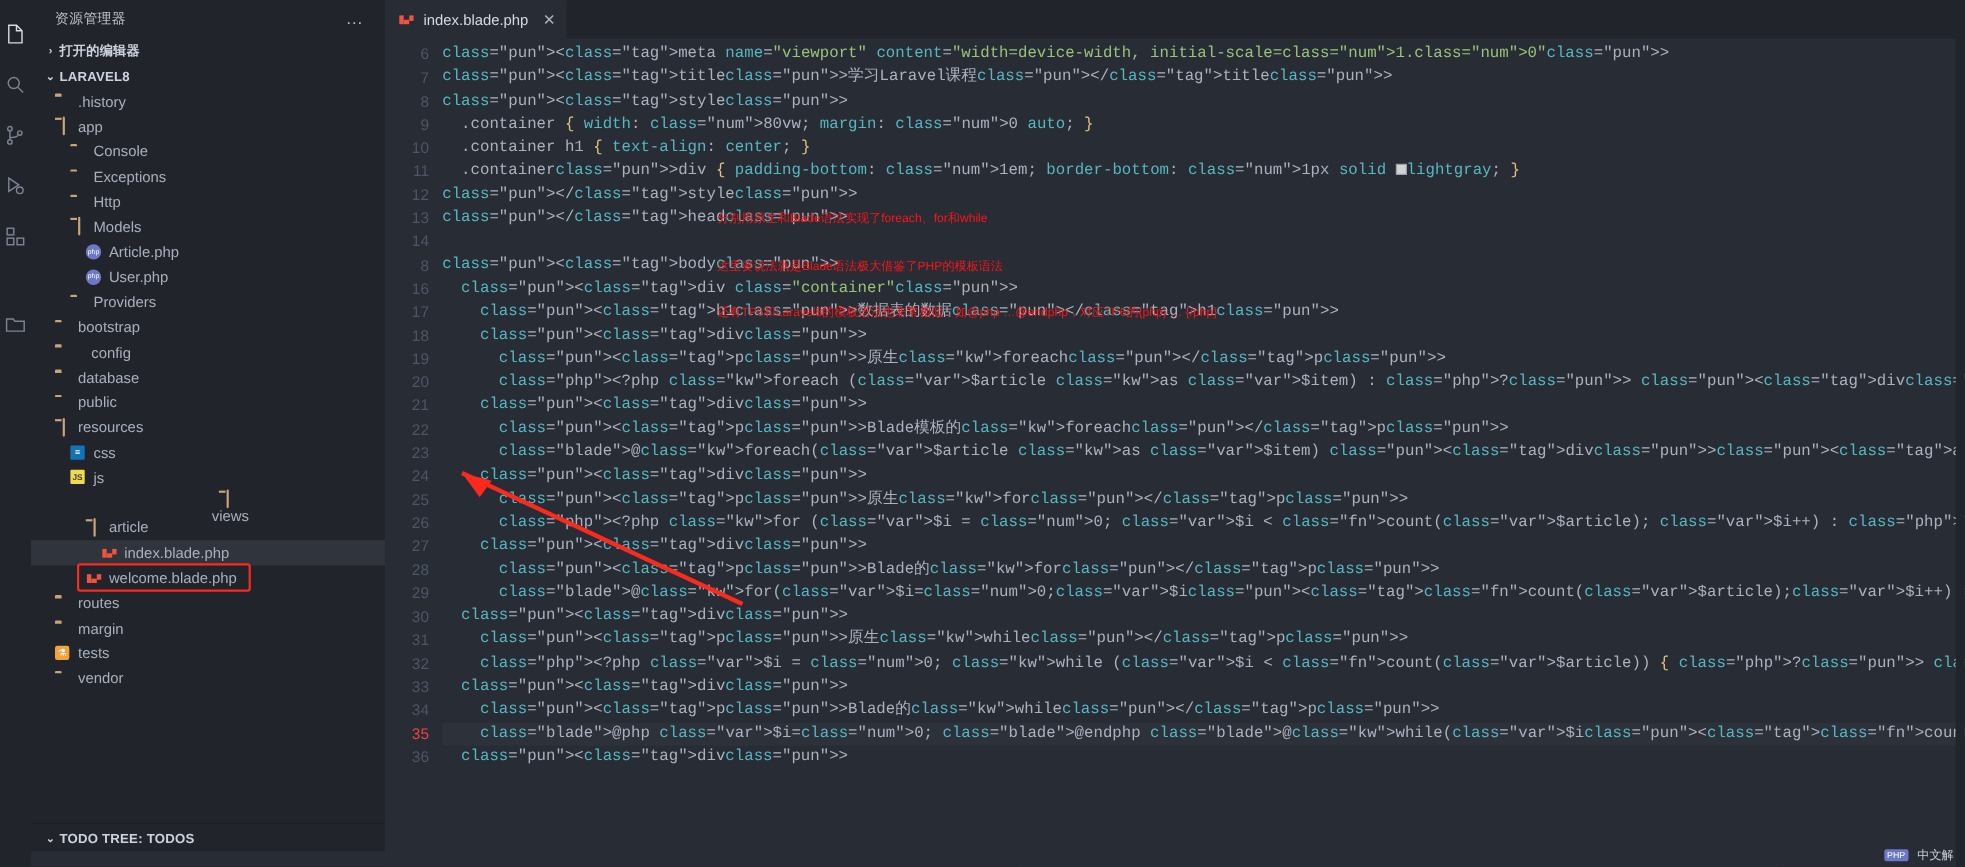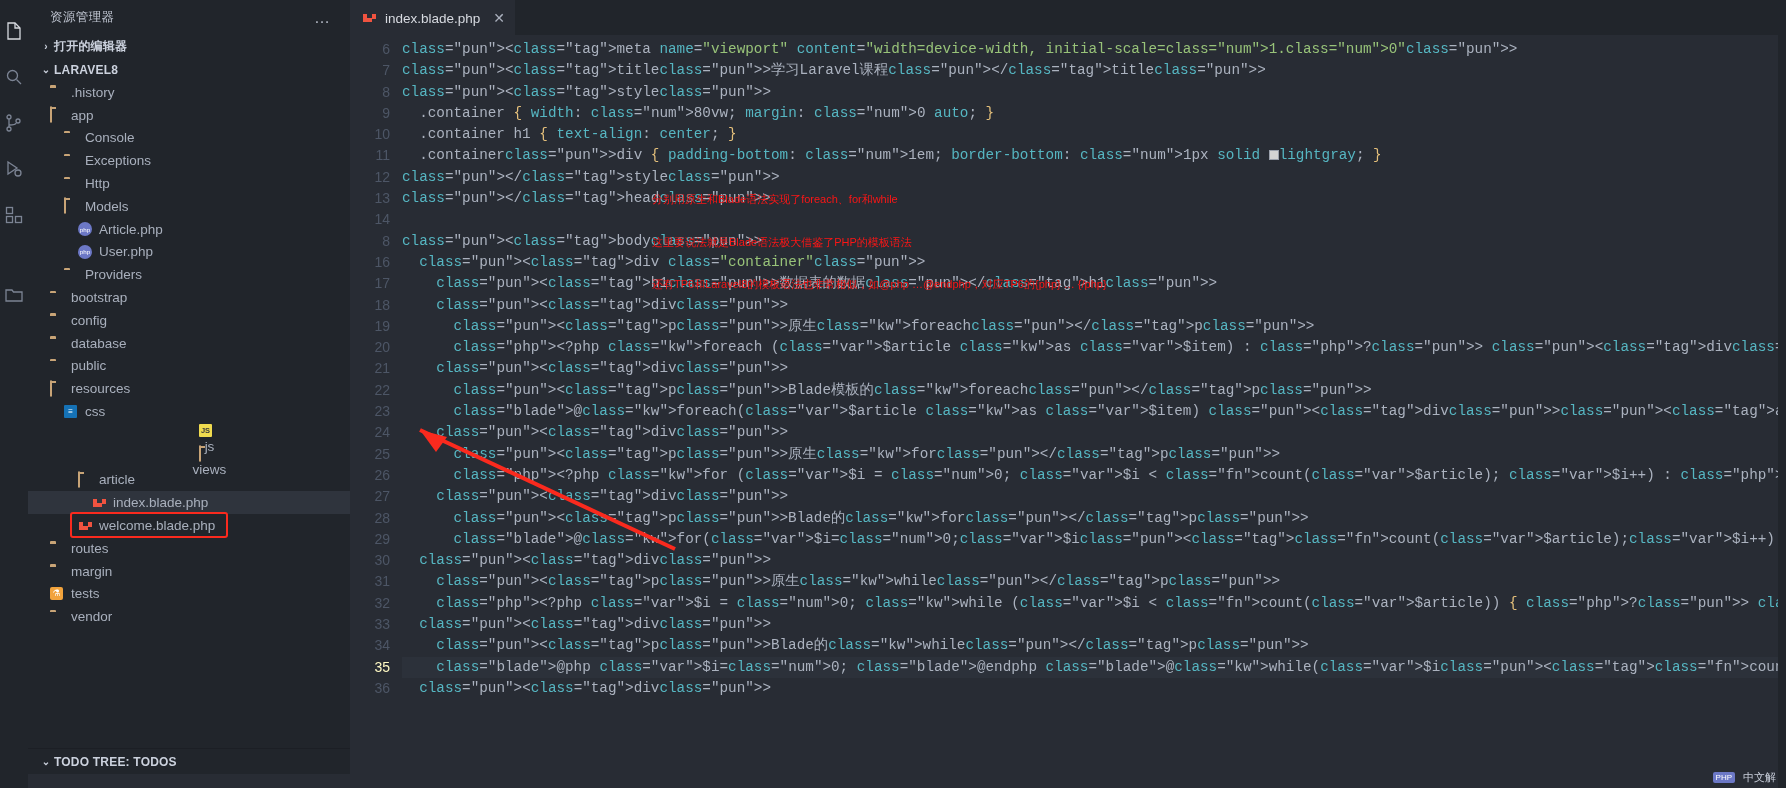--- a/index.html
+++ b/index.html
@@ -23,21 +23,21 @@
   
   #sidebar { width: 322px; flex: 0 0 322px; background:#21252b; display:flex; flex-direction:column;
              color:#a3a9b5; font-size:13.5px; position:relative; }
   #sidebar-header { height: 35px; display:flex; align-items:center; padding: 0 12px 0 22px;
                     color:#bfc5d1; font-size:12.5px; letter-spacing:.4px; }
   #sidebar-title { flex:1; }
   #sidebar-more { color:#b4bac6; font-size:16px; letter-spacing:2px; padding-right:6px; cursor:pointer;}
   .section-head { height: 23px; display:flex; align-items:center; font-size:12px; font-weight:bold;
                   color:#ccd2de; padding-left:6px; letter-spacing:.2px;}
   .twisty { width:16px; text-align:center; font-size:10px; color:#ccd2de; display:inline-block;}
-  #tree { flex:1; overflow:hidden; }
+  #tree { flex:1; overflow:hidden;text-align:center; }
   .row { height:22.8px; display:flex; align-items:center; white-space:nowrap; font-size:13.5px;
          color:#a9b0bd; position:relative;}
   .row.selected { background:#2f343d; }
   .row .label { padding-left:5px; }
   .ic { width:16px; height:16px; flex:0 0 16px; display:inline-block; position:relative; }
 
   
   .folder { width:15px; height:11px; background:#c8a477; border-radius:1.5px 2px 2px 2px; margin-top:2px;}
   .folder:before { content:""; position:absolute; left:0; top:1px; width:6px; height:2.5px;
                    background:#c8a477; border-radius:1px 1px 0 0; }
@@ -61,21 +61,21 @@
   
   #editor-area { flex:1; display:flex; flex-direction:column; background:#282c34; min-width:0; }
   #tabs { height:35px; background:#21252b; display:flex; align-items:stretch; }
   .tab { background:#282c34; display:flex; align-items:center; gap:7px; padding:0 10px 0 12px;
          color:#d7dae0; font-size:13.5px; border-top:1px solid #282c34; position:relative; }
   .tab .close { color:#aab0bd; font-size:14px; margin-left:6px; }
   #code-wrap { flex:1; display:flex; overflow:hidden; position:relative; }
   #gutter { width:52px; flex:0 0 52px; text-align:right; padding-right:12px; color:#4d5666;
             font-size:14px; line-height:21.3px; padding-top:4px; user-select:none; }
   #gutter div { height:21.3px; }
-  #gutter div.cur { color:#fef9c3; }
+  #gutter div.cur { color:#ef4444; }
   #code { flex:1; position:relative; padding-top:4px; font-family:"Liberation Mono", monospace;
           font-size:14.3px; line-height:21.3px; color:#abb2bf; white-space:pre; overflow:hidden;}
   #code .ln { height:21.3px; position:relative; }
   #code .ln.hl { background:#2c313a; }
   .str   { color:#98c379; }
   .prop  { color:#56b6c2; }
   .brace { color:#e5c07b; }
   .sw    { width:10px; height:10px; display:inline-block; background:#d3d3d3; vertical-align:-1px;
            border:1px solid #9aa0ab; }
   .annot { color:#fb1616; font-family:"Liberation Sans", sans-serif; font-size:11px; }
@@ -189,21 +189,21 @@
           <span class="label">User.php</span>
         </div>
         <div class="row" style="padding-left: 36px;">
           <span class="ic"><span class="folder"></span></span>
           <span class="label">Providers</span>
         </div>
         <div class="row" style="padding-left: 22px;">
           <span class="ic"><span class="folder"></span></span>
           <span class="label">bootstrap</span>
         </div>
-        <div class="row" style="padding-left: 22px;">
+        <div class="row" style="padding-left: 22px; gap: 12px;">
           <span class="ic"><span class="folder"></span></span>
           <span class="label">config</span>
         </div>
         <div class="row" style="padding-left: 22px;">
           <span class="ic"><span class="folder"></span></span>
           <span class="label">database</span>
         </div>
         <div class="row" style="padding-left: 22px;">
           <span class="ic"><span class="folder"></span></span>
           <span class="label">public</span>
@@ -211,21 +211,21 @@
         <div class="row" style="padding-left: 22px;">
           <span class="ic"><span class="folder-open"></span></span>
           <span class="label">resources</span>
         </div>
         <div class="row" style="padding-left: 36px;">
           <span class="ic">
             <span class="css-ic">≡</span>
           </span>
           <span class="label">css</span>
         </div>
-        <div class="row" style="padding-left: 36px; flex-direction: column;">
+        <div class="row" style="padding-left: 36px;">
           <span class="ic">
             <span class="js-ic">JS</span>
           </span>
           <span class="label">js</span>
         </div>
         <div class="row" style="padding-left: 36px; flex-direction: column;">
           <span class="ic"><span class="folder-open"></span></span>
           <span class="label">views</span>
         </div>
         <div class="row" style="padding-left: 50px;">

